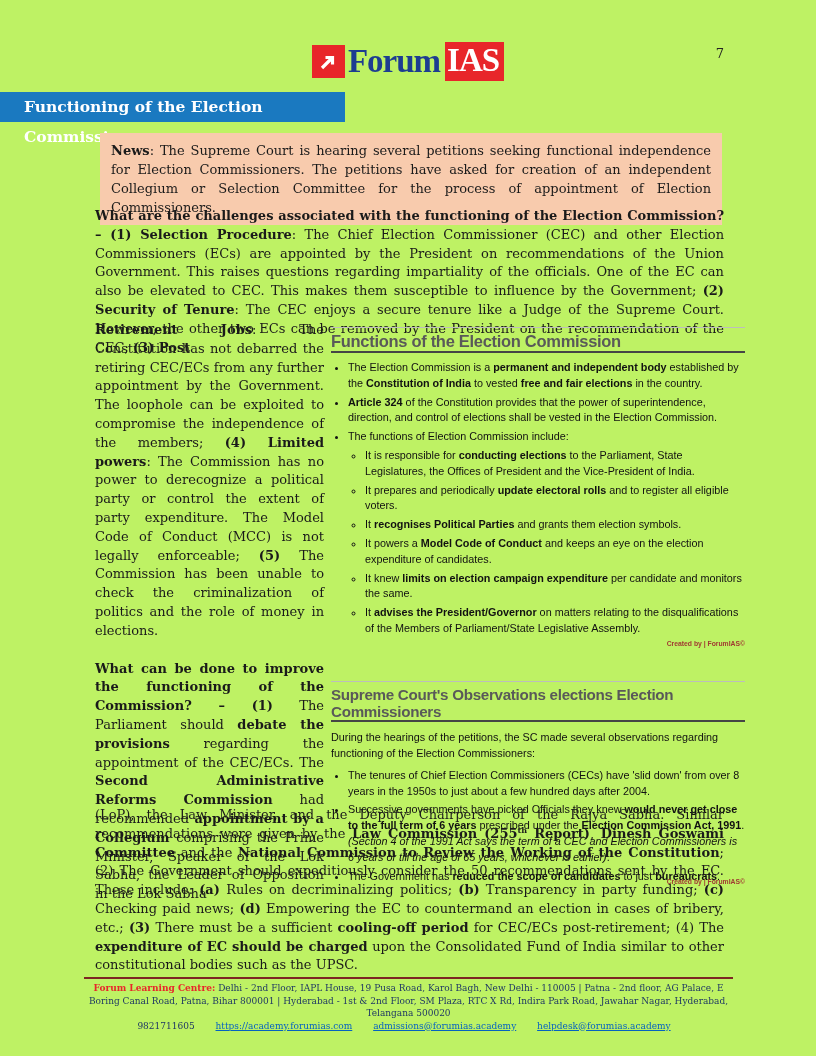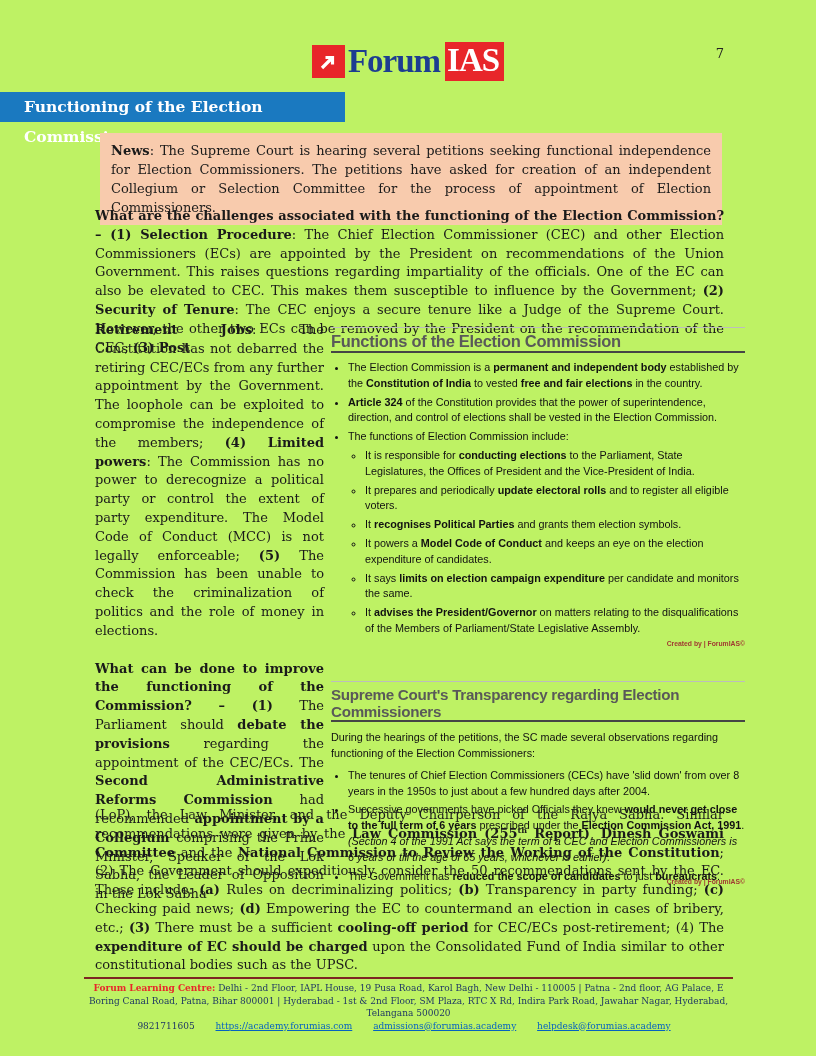--- a/index.html
+++ b/index.html
@@ -95,28 +95,28 @@
       <div class="infobox infobox-first">
         <div class="infobox-title">Functions of the Election Commission</div>
         <ul class="infobox-list">
             <li><span>The Election Commission is a </span><span class="b">permanent and independent body</span><span> established by the </span><span class="b">Constitution of India</span><span> to vested </span><span class="b">free and fair elections</span><span> in the country.</span></li>
             <li><span class="b">Article 324</span><span> of the Constitution provides that the power of superintendence, direction, and control of elections shall be vested in the Election Commission.</span></li>
             <li><span>The functions of Election Commission include:</span></li>
             <li class="sub"><span>It is responsible for </span><span class="b">conducting elections</span><span> to the Parliament, State Legislatures, the Offices of President and the Vice-President of India.</span></li>
             <li class="sub"><span>It prepares and periodically </span><span class="b">update electoral rolls</span><span> and to register all eligible voters.</span></li>
             <li class="sub"><span>It </span><span class="b">recognises Political Parties</span><span> and grants them election symbols.</span></li>
             <li class="sub"><span>It powers a </span><span class="b">Model Code of Conduct</span><span> and keeps an eye on the election expenditure of candidates.</span></li>
-            <li class="sub"><span>It says </span><span class="b">limits on election campaign expenditure</span><span> per candidate and monitors the same.</span></li>
+            <li class="sub"><span>It knew </span><span class="b">limits on election campaign expenditure</span><span> per candidate and monitors the same.</span></li>
             <li class="sub"><span>It </span><span class="b">advises the President/Governor</span><span> on matters relating to the disqualifications of the Members of Parliament/State Legislative Assembly.</span></li>
           </ul>
         <div class="infobox-credit">Created by | ForumIAS©</div>
       </div>
 
       <div class="infobox infobox-second">
-        <div class="infobox-title sc-title">Supreme Court's Transparency regarding Election Commissioners</div>
+        <div class="infobox-title sc-title">Supreme Court's Observations elections Election Commissioners</div>
         <p class="infobox-intro"><span>During the hearings of the petitions, the SC made several observations regarding functioning of the Election Commissioners:</span></p>
         <ul class="infobox-list">
             <li><span>The tenures of Chief Election Commissioners (CECs) have 'slid down' from over 8 years in the 1950s to just about a few hundred days after 2004.</span></li>
             <li><span>Successive governments have picked Officials they knew </span><span class="b">would never get close to the full term of 6 years</span><span> prescribed under the </span><span class="b">Election Commission Act, 1991</span><span>. </span><span class="i">(Section 4 of the 1991 Act says the term of a CEC and Election Commissioners is 6 years or till the age of 65 years, whichever is earlier)</span><span>.</span></li>
             <li><span>The Government has </span><span class="b">reduced the scope of candidates</span><span> to just </span><span class="b">bureaucrats</span><span>.</span></li>
           </ul>
         <div class="infobox-credit sc-credit">Created by | ForumIAS©</div>
       </div>
 
     </div>

